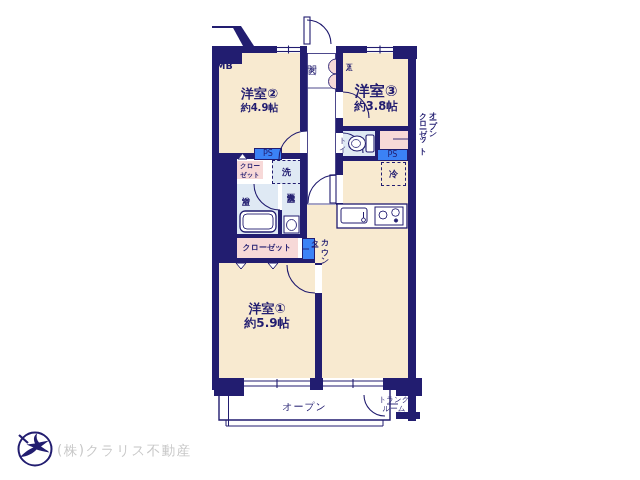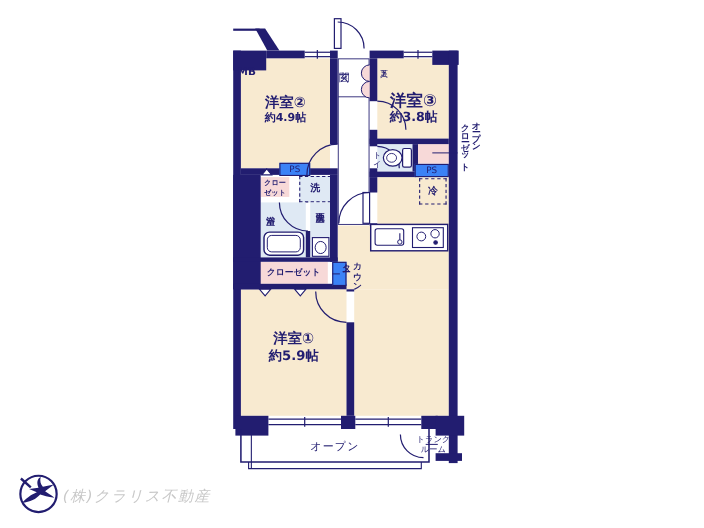--- a/index.html
+++ b/index.html
@@ -11,21 +11,21 @@
   .bl{background:#dfe9f4;}
   .pk{background:#f7d9d8;}
   .wb{background:#3b82f6;border:1px solid #221d70;}
   .dash{border:1px dashed #221d70;}
   .tx{color:#221d70;line-height:1.15;}
   .c{display:flex;flex-direction:column;align-items:center;justify-content:center;text-align:center;}
   .v{writing-mode:vertical-rl;white-space:pre-line;letter-spacing:1px;line-height:1.25;}
   .pre{white-space:pre-line;}
   .b{font-weight:600;}
   svg{position:absolute;left:0;top:0;}
-  .logo-company{color:#c8c8c8;font-size:13.5px;letter-spacing:1.5px;font-style:italic;}
+  .logo-company{color:#c8c8c8;font-size:13.5px;letter-spacing:1.5px;}
 </style>
 </head>
 <body>
 
 <div id="stage">
 
   <div class="a cr" style="left:219px;top:53px;width:81px;height:100px;"></div>
   <div class="a cr" style="left:343px;top:53px;width:65px;height:73px;"></div>
   <div class="a bl" style="left:343px;top:131px;width:32px;height:25px;"></div>
   <div class="a pk" style="left:380px;top:131px;width:28px;height:18px;"></div>

